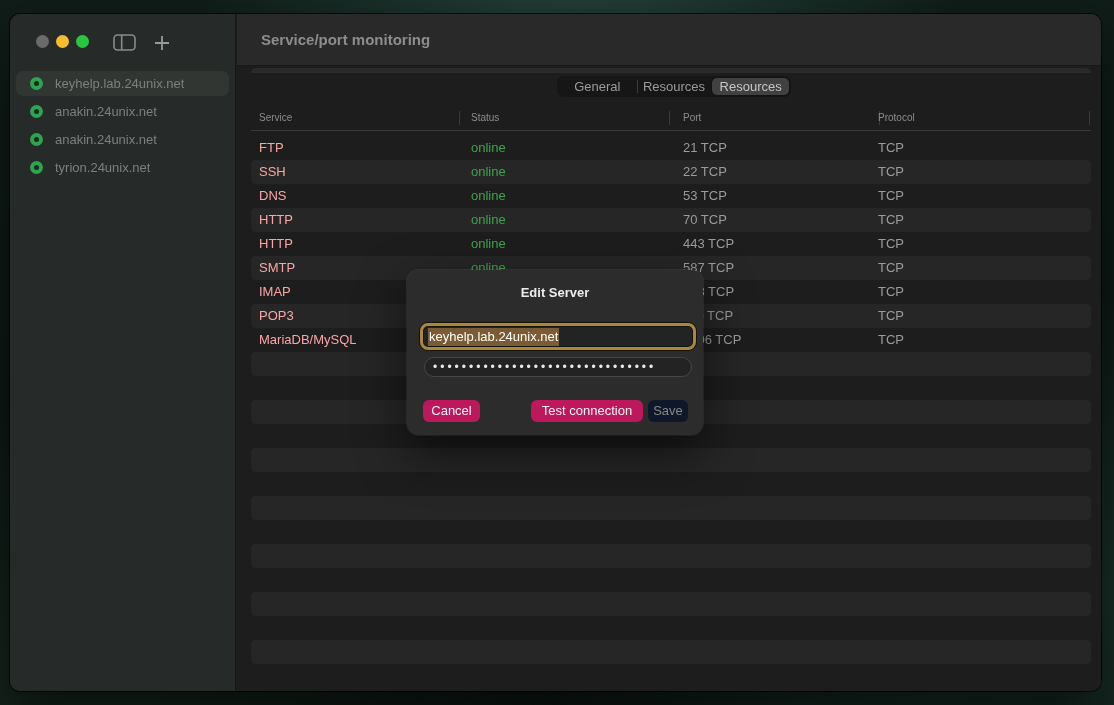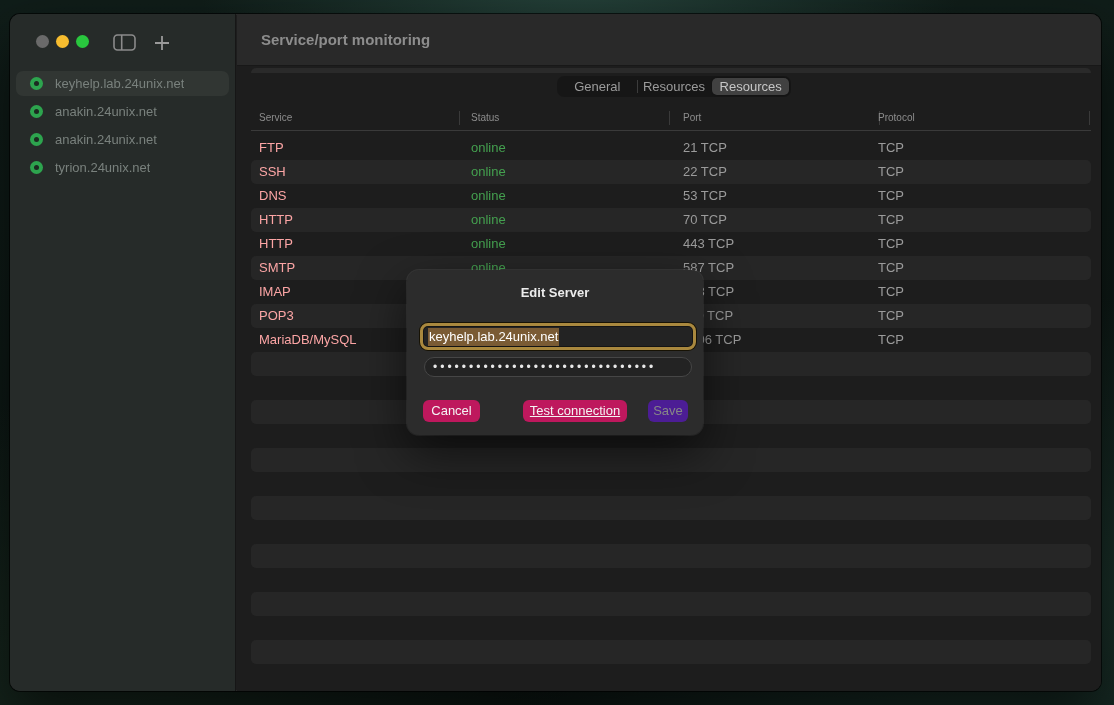--- a/index.html
+++ b/index.html
@@ -50,23 +50,23 @@
     box-shadow:0 18px 48px rgba(0,0,0,.58), 0 0 0 1px rgba(255,255,255,.09);z-index:10;}
   .modal-title{position:absolute;left:0;right:0;top:15px;text-align:center;font-size:13px;font-weight:700;color:#ececec;}
   .server-input{position:absolute;left:13px;top:53px;width:276px;height:27px;border:3px solid #a9883e;border-radius:8px;
     background:#232323;box-shadow:0 0 0 1px #171204, inset 0 0 0 1px #141414;display:flex;align-items:center;padding-left:5px;overflow:hidden;}
   .sel-text{background:#7a5b34;color:#ffffff;font-size:13px;line-height:18px;padding:0 1px;white-space:nowrap;}
   .password-input{position:absolute;left:17px;top:87px;width:268px;height:20px;background:#232323;border:1px solid #464646;
     border-radius:10px;overflow:hidden;}
   .pw-dots{display:block;color:#e8e8e8;font-size:12px;letter-spacing:3px;line-height:18px;padding-left:8px;white-space:nowrap;}
   .btn{position:absolute;top:130px;height:22px;border-radius:6px;background:#be185d;color:#f4f4f4;font-size:13px;
     line-height:22px;text-align:center;border:none;padding:0;}
-  .btn.disabled{background:#4c1d95;color:#878787;}
+  .btn.disabled{background:#0f172a;color:#878787;}
   .btn-cancel{left:16px;width:57px;}
-  .btn-test{left:116px;width:104px;text-decoration:underline;}
+  .btn-test{left:124px;width:112px;}
   .btn-save{left:241px;width:40px;}
 </style>
 </head>
 <body>
 
 <div class="desktop">
   <div class="window">
 
     <div class="sidebar">
       <div class="tl-row">

